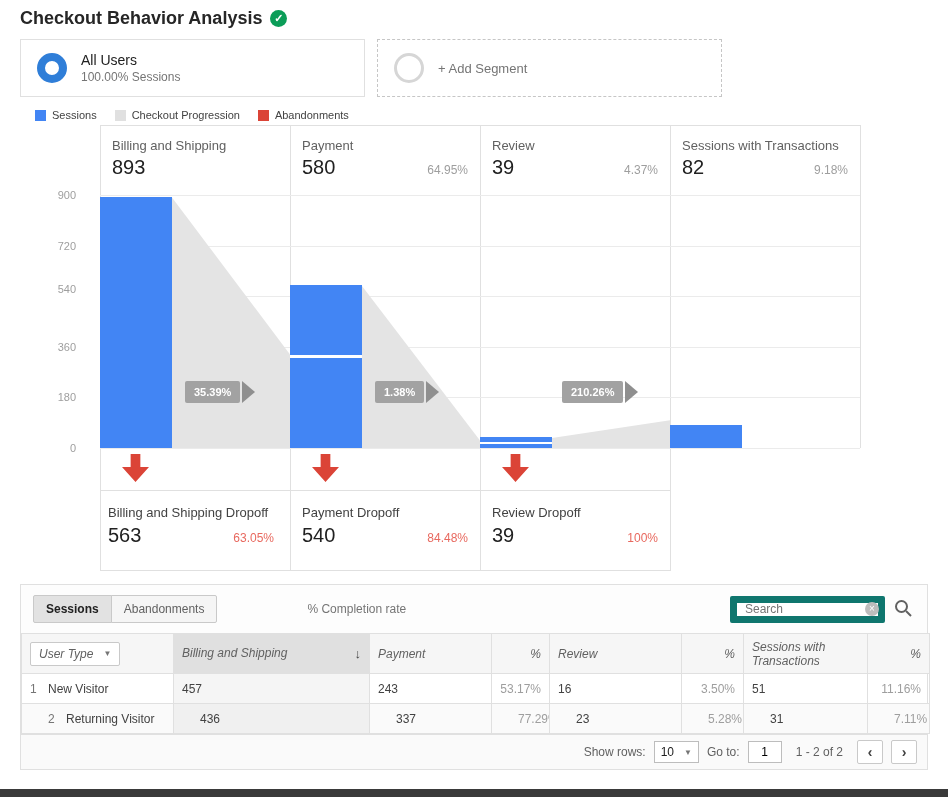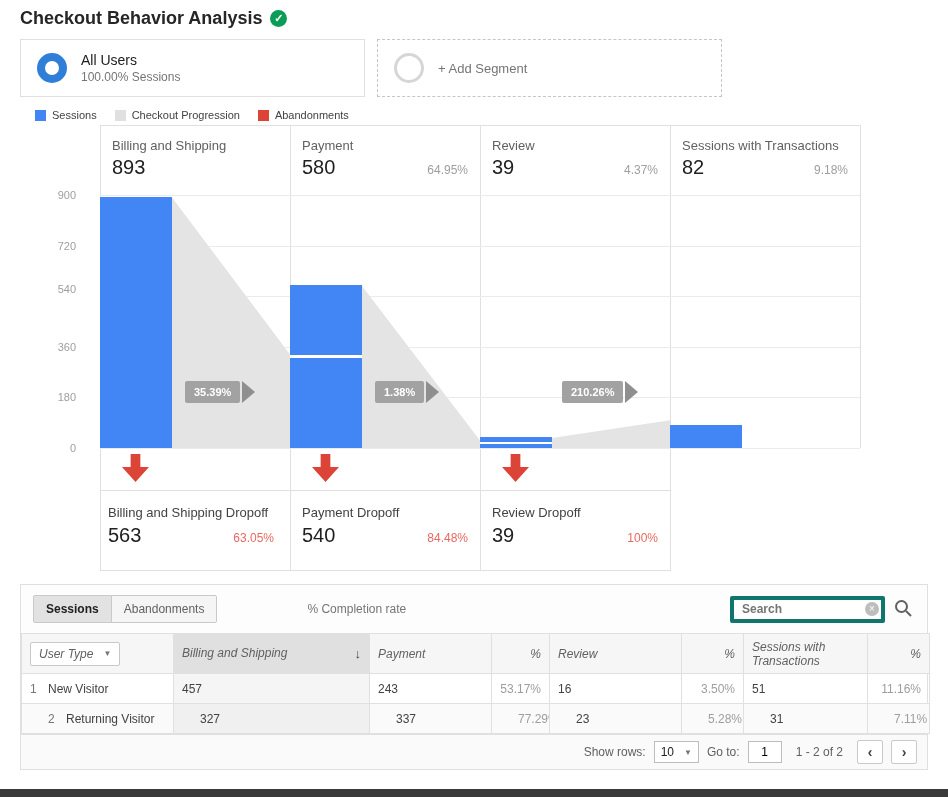--- a/index.html
+++ b/index.html
@@ -65,22 +65,22 @@
   
   .table-panel { margin: 12px 20px 0; border: 1px solid #e0e0e0; }
   .table-toolbar { display: flex; align-items: center; padding: 10px 12px; background: #fdfdfd; }
   .tab { font-size: 12px; padding: 6px 12px; border: 1px solid #c9c9c9; background: #f5f5f5;
     color: #616161; cursor: pointer; font-family: inherit; }
   .tab.active { background: #e2e2e2; color: #212121; font-weight: bold; border-radius: 2px 0 0 2px; }
   .tab.inactive { margin-left: -1px; border-radius: 0 2px 2px 0; }
   .completion-label { font-size: 12px; color: #757575; margin-left: 90px; }
   .search-wrap { margin-left: auto; display: flex; align-items: center; gap: 6px; }
   .search-box { position: relative; }
-  .search-input { width: 155px; height: 27px; border: 4px solid #0f766e; border-radius: 2px;
-    padding: 0 24px 0 8px; font-size: 12px; font-family: inherit; color: #424242; outline: none; font-weight: bold; }
+  .search-input { width: 155px; height: 27px; border: 7px solid #0f766e; border-radius: 2px;
+    padding: 0 24px 0 8px; font-size: 12px; font-family: inherit; color: #424242; outline: none; }
   .clear-icon { position: absolute; right: 6px; top: 6px; width: 14px; height: 14px; border-radius: 50%;
     background: #bdbdbd; color: #fff; font-size: 10px; line-height: 14px; text-align: center; cursor: pointer; }
   .search-btn { border: none; background: none; cursor: pointer; padding: 2px; }
 
   table { border-collapse: collapse; width: 100%; table-layout: fixed; }
   th, td { border: 1px solid #e0e0e0; font-size: 12px; padding: 0 8px; overflow: hidden; }
   thead th { background: #f6f6f6; color: #616161; font-weight: normal; text-align: left; height: 40px; font-style: italic; }
   th.sorted { background: #e0e0e0; }
   th .sort-arrow { float: right; color: #424242; font-size: 13px; }
   th.pct-col, td.pct-col { text-align: right; }
@@ -305,21 +305,21 @@
         <td class="sorted-col">457</td>
         <td>243</td>
         <td class="pct-col">53.17%</td>
         <td>16</td>
         <td class="pct-col">3.50%</td>
         <td>51</td>
         <td class="pct-col">11.16%</td>
       </tr>
       <tr class="alt">
         <td><span class="rownum">2</span><span>Returning Visitor</span></td>
-        <td class="sorted-col">327</td>
+        <td class="sorted-col">436</td>
         <td>337</td>
         <td class="pct-col">77.29%</td>
         <td>23</td>
         <td class="pct-col">5.28%</td>
         <td>31</td>
         <td class="pct-col">7.11%</td>
       </tr>
     </tbody>
   </table>
 

